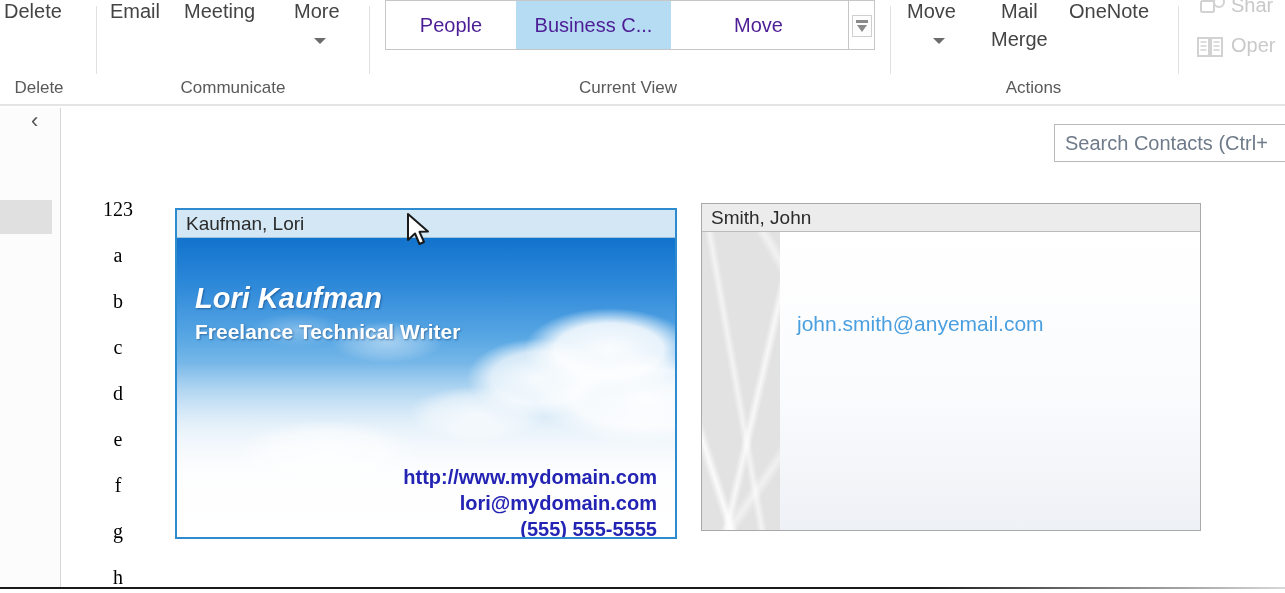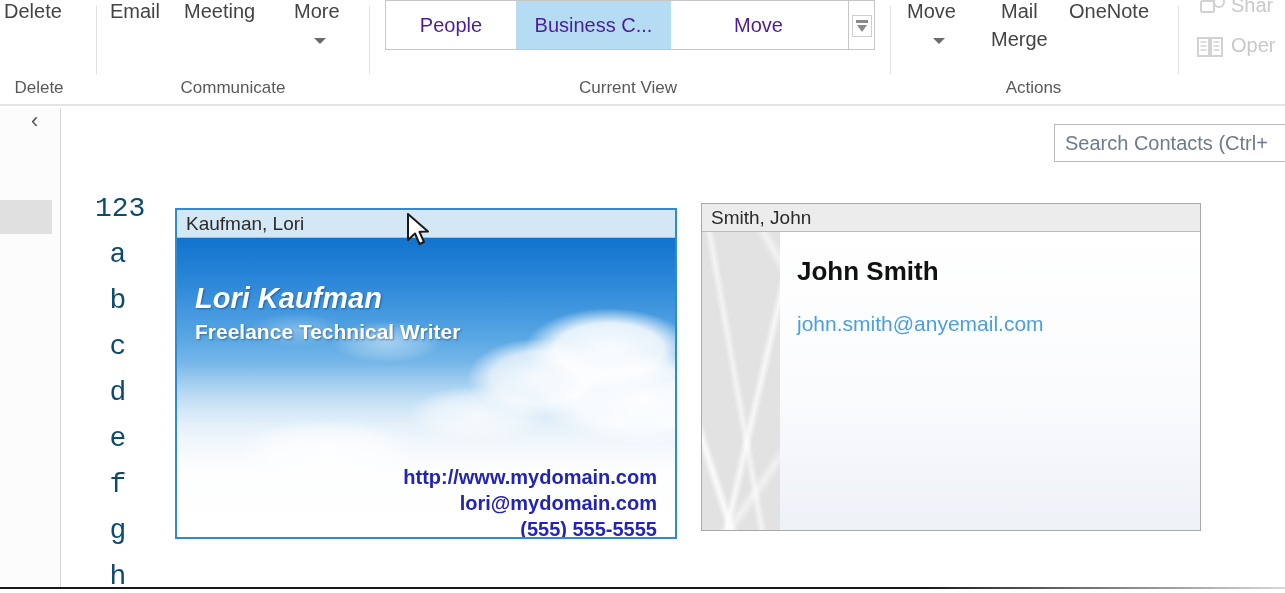--- a/index.html
+++ b/index.html
@@ -178,26 +178,26 @@
   
   .alpha-index {
     position: absolute;
     left: 95px; top: 186px;
     width: 46px;
   }
   .alpha-item {
     display: block;
     width: 46px;
     text-align: center;
-    font-size: 28px;
-    color: #0c4a6e;
+    font-size: 20px;
+    color: #000000;
     line-height: 46px;
     height: 46px;
     cursor: default;
-    font-family: Liberation Mono, monospace;
+    font-family: Liberation Serif, serif;
   }
 
   
   .card {
     position: absolute;
     background: #ffffff;
   }
 
   .card-header {
     position: absolute;
@@ -466,21 +466,20 @@
       <div class="kf-contact kf-web">http://www.mydomain.com</div>
       <div class="kf-contact kf-email">lori@mydomain.com</div>
       <div class="kf-contact kf-phone">(555) 555-5555</div>
     </div>
   </div>
 
   <div class="card" id="card-smith">
     <div class="card-header">Smith, John</div>
     <div class="smith-body">
       <div class="smith-stripe"></div>
-      <div class="sm-name">John Smith</div>
       <div class="sm-email">john.smith@anyemail.com</div>
     </div>
   </div>
 
   <svg class="cursor" viewBox="0 0 26 38">
     <path d="M3 2 L3 28 L10 21.5 L14.5 32 L19 30 L14.5 19.8 L23 19.5 Z" fill="#ffffff" stroke="#1a1a1a" stroke-width="2" stroke-linejoin="round"></path>
   </svg>
 
   <div class="bottom-rule"></div>
 </div>

